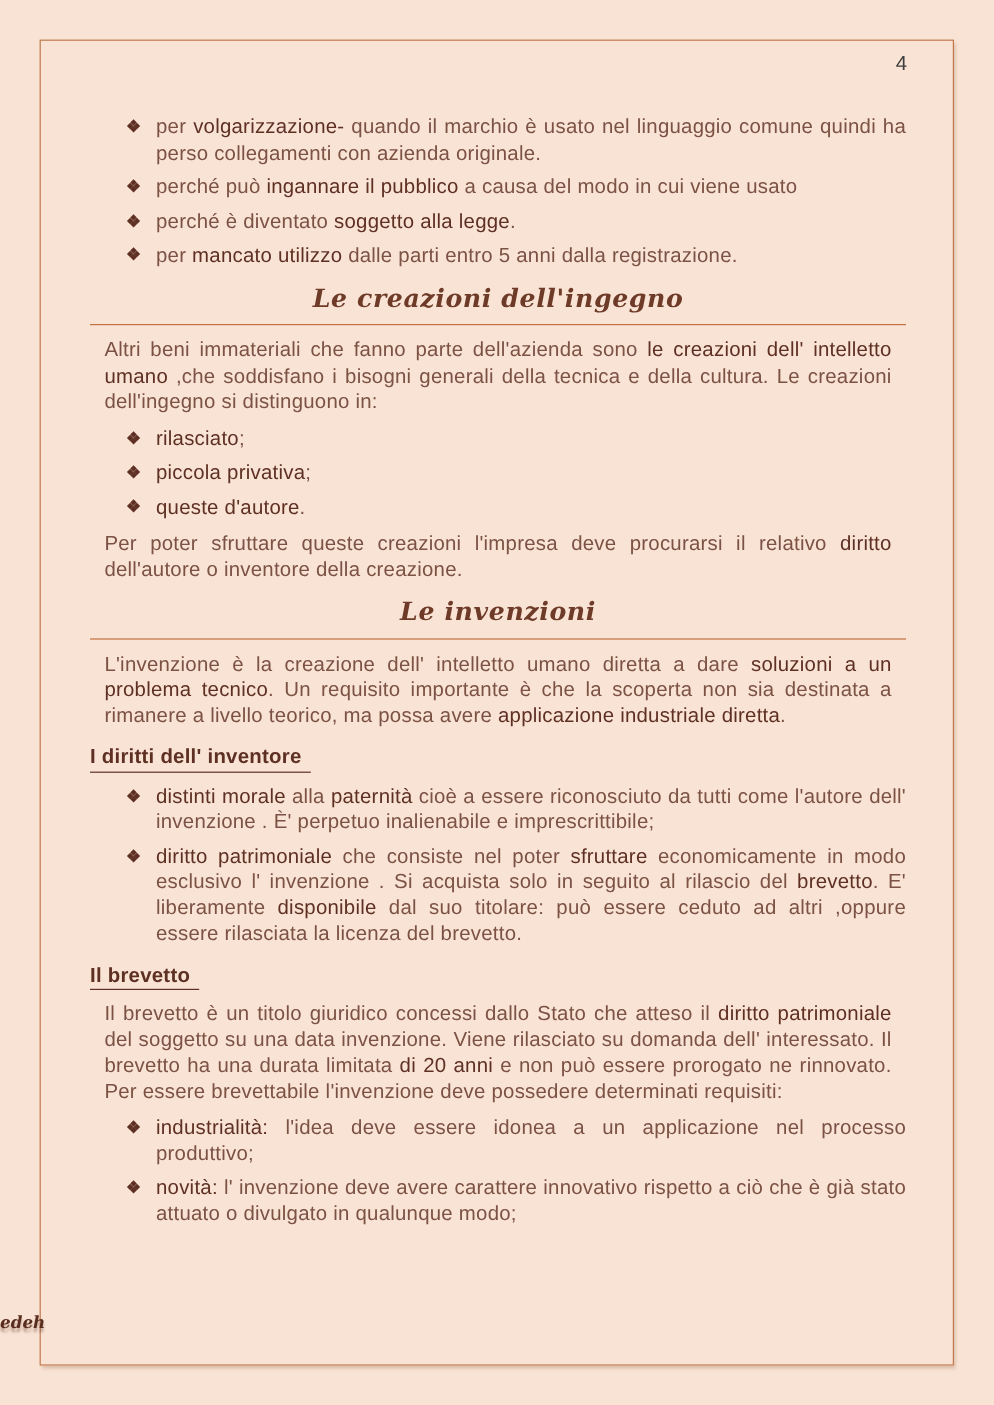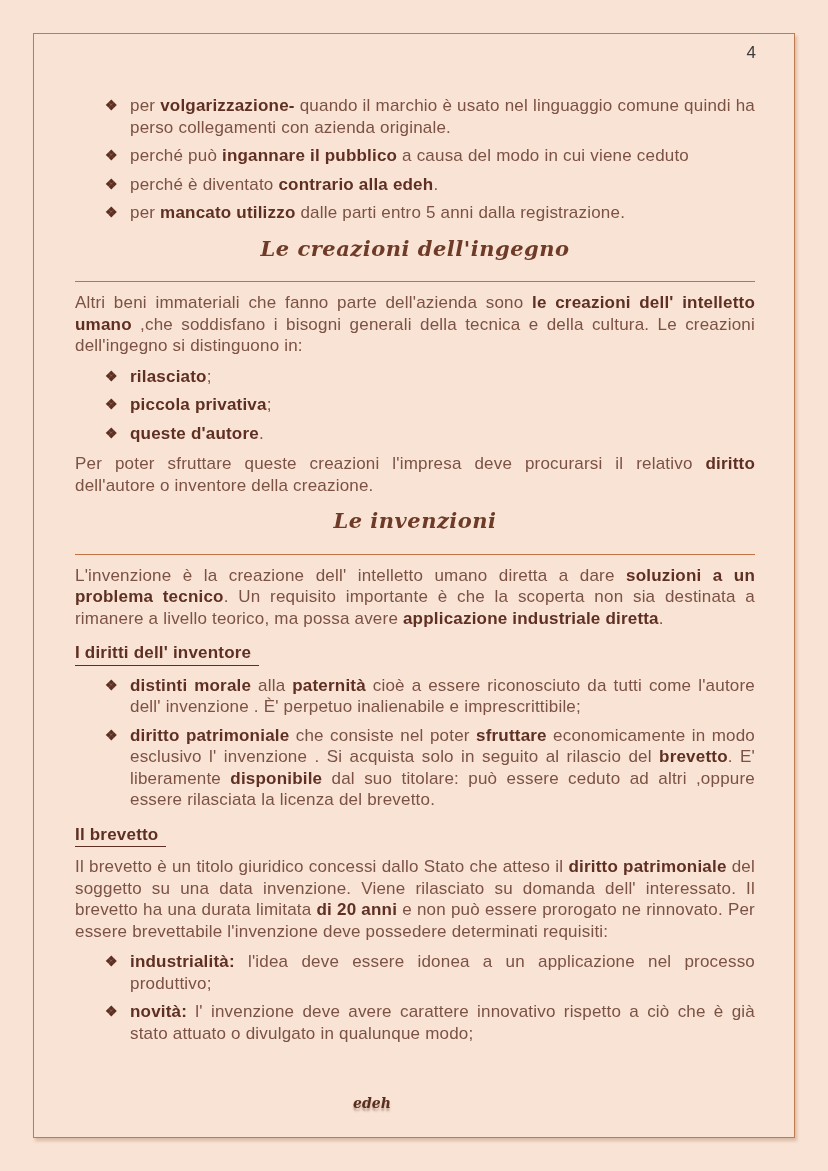--- a/index.html
+++ b/index.html
@@ -26,73 +26,72 @@
   }
   .page-number {
     position: absolute; top: 43px; right: 72px;
     font-size: 17px; color: var(--page-number);
   }
   .content {
     position: absolute; left: 75px; top: 86px; width: 680px;
     color: var(--body-text);
     font-size: 17px; line-height: 21.5px; letter-spacing: 0.2px;
   }
-  .b { font-weight: bold; color: var(--bold-text); }
-  p.para { margin: 9px 0; text-align: justify; }
+  .b { font-weight: normal; color: var(--bold-text); }
+  p.para { margin: 9px 12px; text-align: justify; }
   ul.blist { list-style: none; margin: 9px 0; padding: 0; }
   ul.blist li {
     position: relative; margin: 7px 0 7px 30px; padding-left: 25px;
     text-align: justify;
   }
   .mark {
     position: absolute; left: 0; top: 0;
     font-size: 14px; font-weight: bold; color: var(--bold-text);
   }
   .heading-block {
-    margin: 14px 0 10px; padding-bottom: 20px; text-align: center;
+    margin: 14px 0 10px; padding-bottom: 9px; text-align: center;
     border-bottom: 1px solid var(--heading-rule);
   }
   .script-heading {
     font-family: "DejaVu Serif", serif; font-style: italic; font-weight: bold;
     font-size: 21px; color: var(--heading-text); letter-spacing: 0.5px;
   }
   .subheading { margin: 13px 0 9px; font-weight: bold; color: var(--bold-text); }
   .subheading span {
     display: inline-block; padding-right: 8px; padding-bottom: 1px;
     border-bottom: 1.5px solid currentColor;
   }
   .footer {
-    position: absolute; left: 0; top: 1095px; width: 688px; text-align: center;
+    position: absolute; left: 0; top: 1095px; width: 688px; 
     font-family: "DejaVu Serif", serif; font-style: italic; font-weight: bold;
     font-size: 14px; color: #5a2e1e;
     text-shadow: 0 3px 2px rgba(90, 46, 30, 0.35);
-    margin-left: 28px;
   }
 </style>
 </head>
 <body>
 
 <div class="page">
   <div class="frame"></div>
   <div class="page-number">4</div>
 
   <main class="content">
 
     <ul class="blist">
       <li>
         <span class="mark">❖</span>
         <span><span>per </span><span class="b">volgarizzazione-</span><span> quando il marchio è usato nel linguaggio comune quindi ha perso collegamenti con azienda originale.</span></span>
       </li>
       <li>
         <span class="mark">❖</span>
-        <span><span>perché può </span><span class="b">ingannare il pubblico</span><span> a causa del modo in cui viene ceduto</span></span>
+        <span><span>perché può </span><span class="b">ingannare il pubblico</span><span> a causa del modo in cui viene usato</span></span>
       </li>
       <li>
         <span class="mark">❖</span>
-        <span><span>perché  è diventato </span><span class="b">contrario alla edeh</span><span>.</span></span>
+        <span><span>perché  è diventato </span><span class="b">soggetto alla legge</span><span>.</span></span>
       </li>
       <li>
         <span class="mark">❖</span>
         <span><span>per </span><span class="b">mancato utilizzo</span><span> dalle parti entro 5 anni dalla registrazione.</span></span>
       </li>
     </ul>
 
     <div class="heading-block">
       <span class="script-heading">Le creazioni dell'ingegno</span>
     </div>

